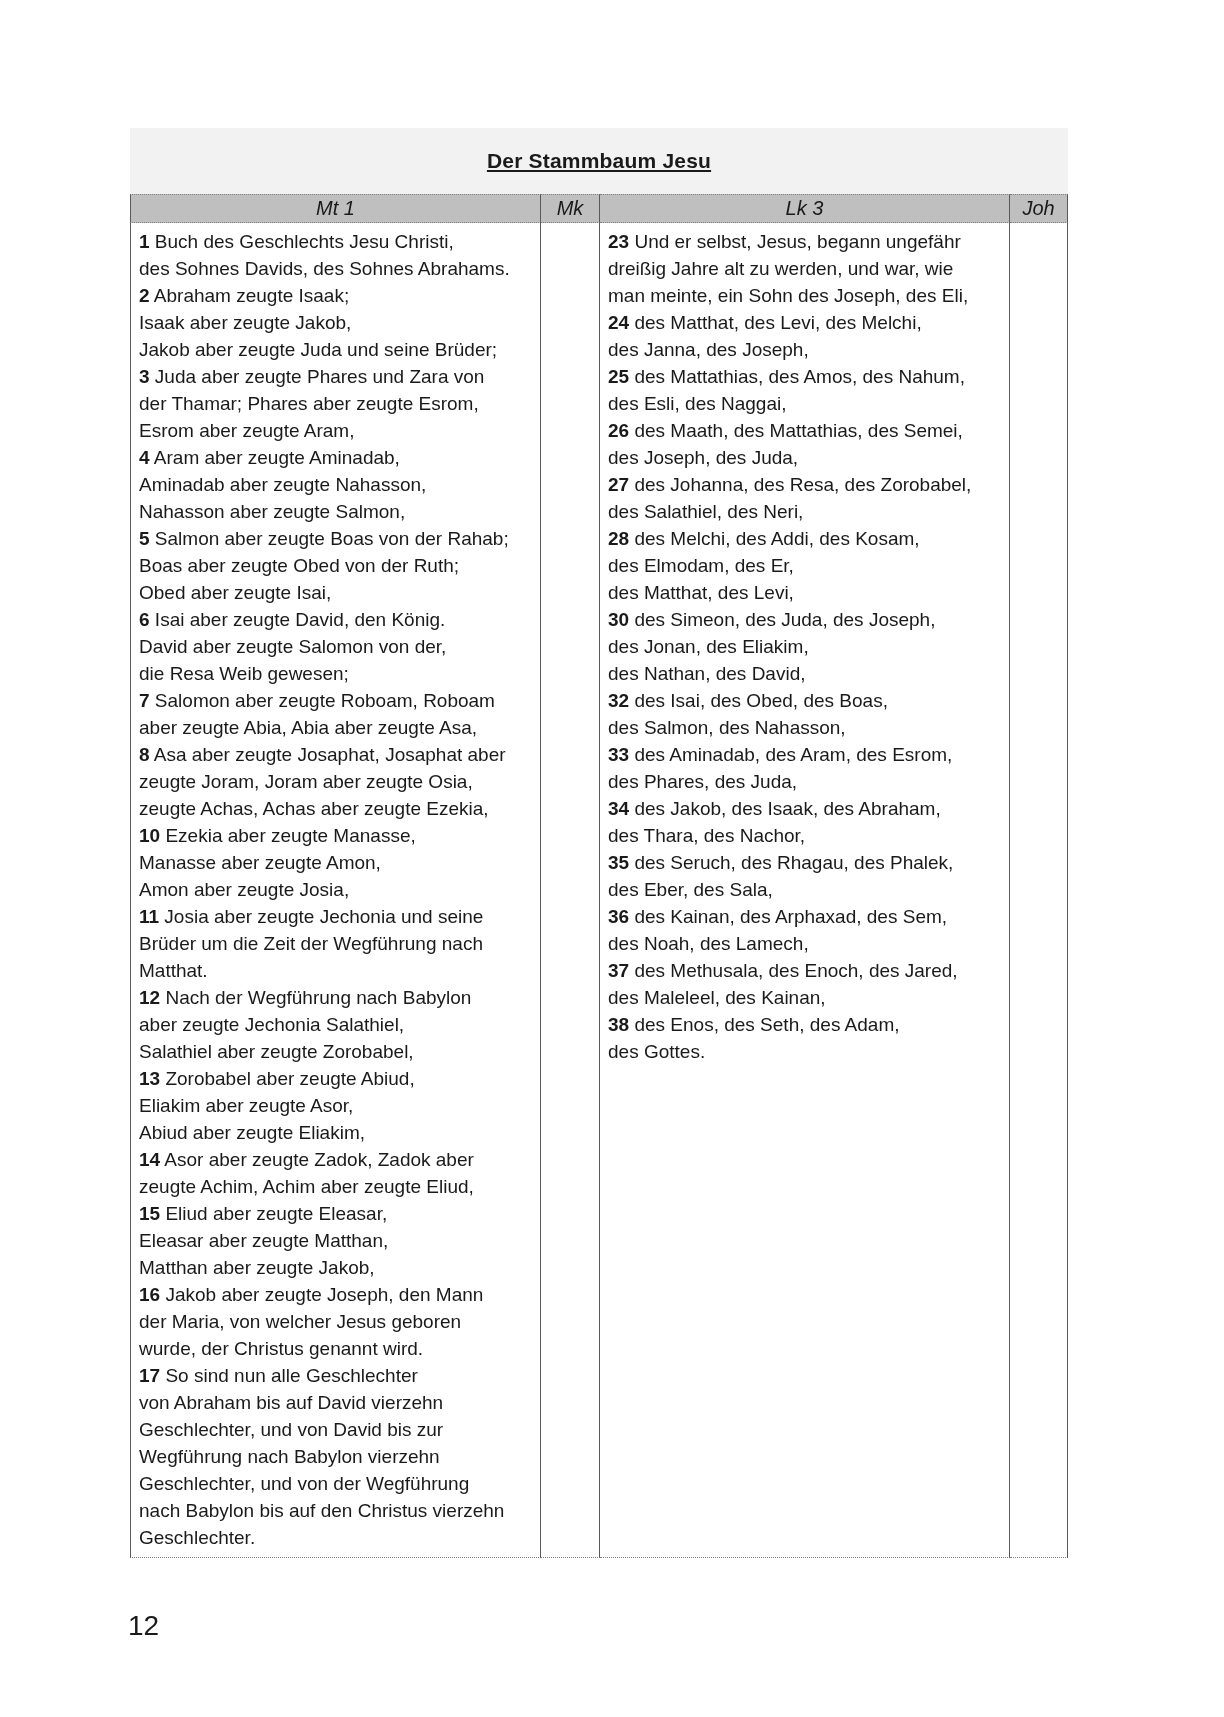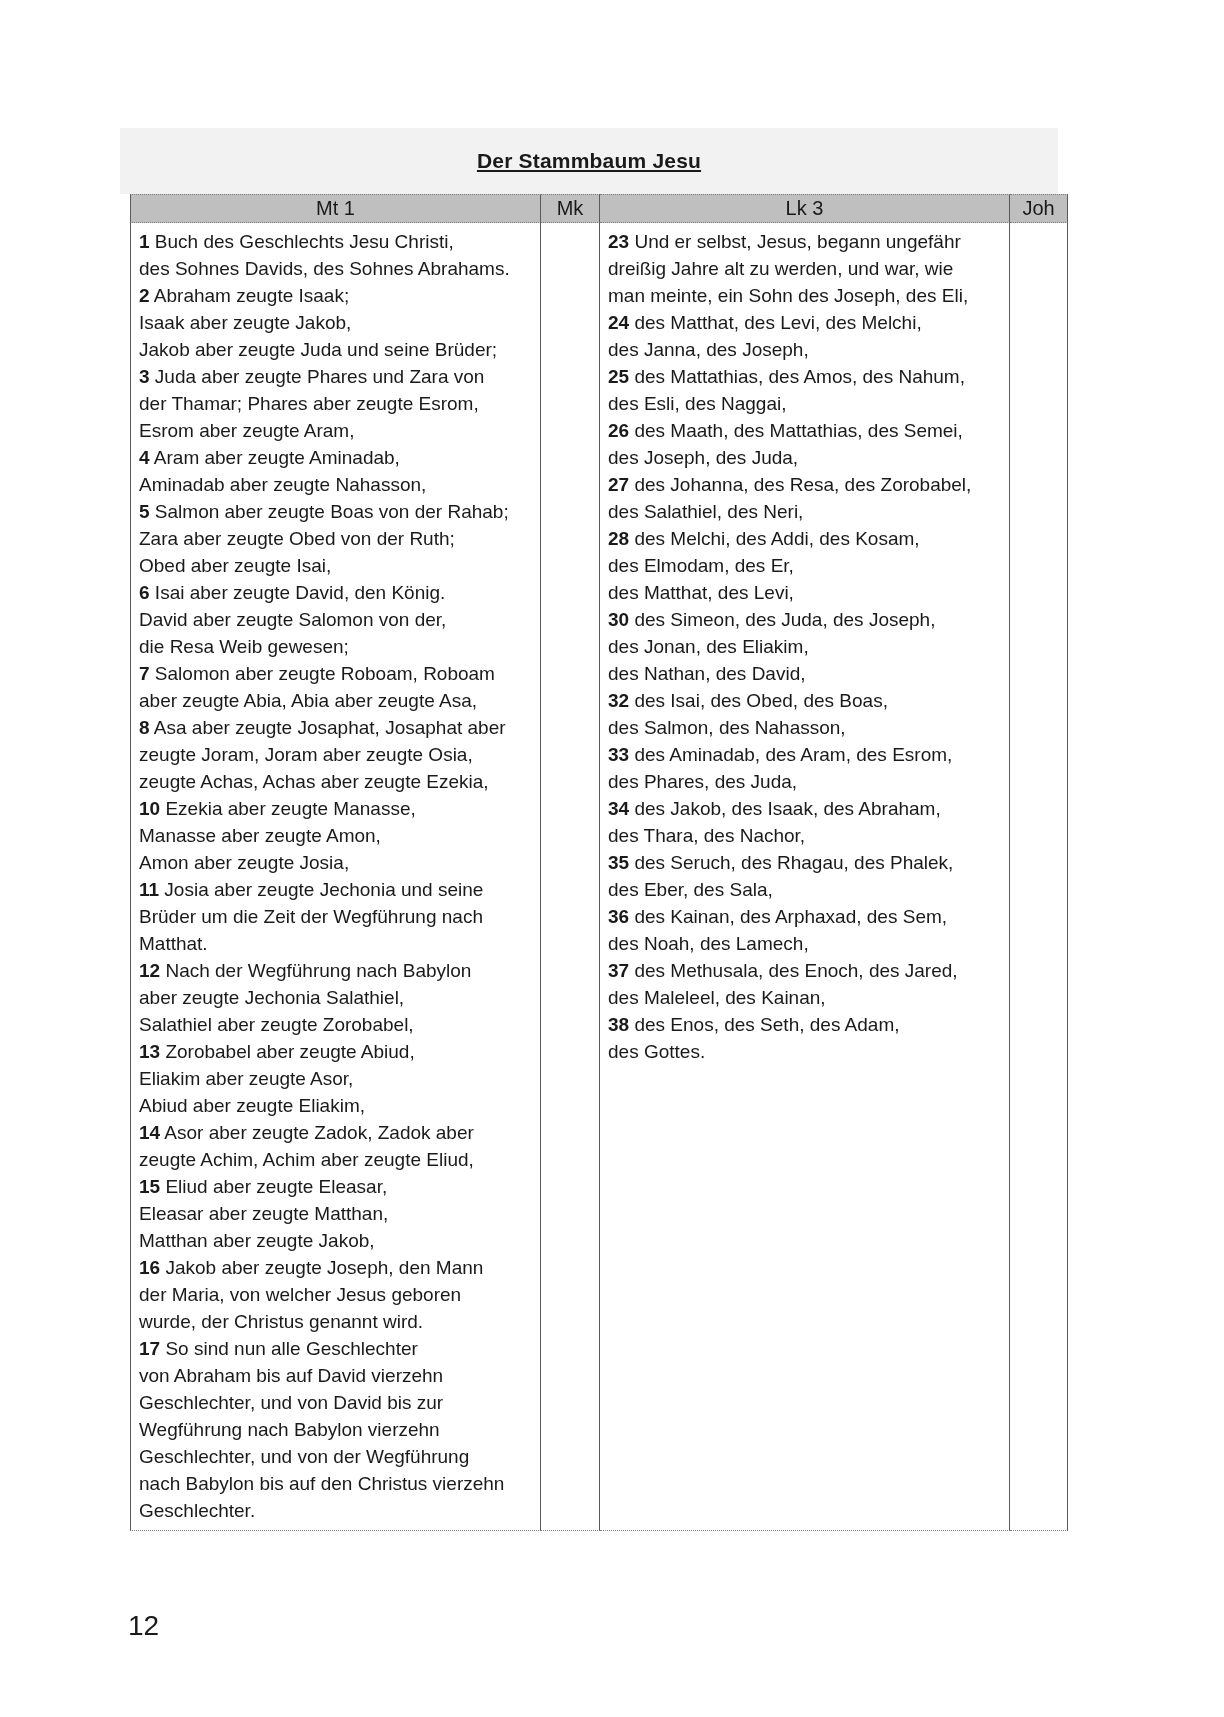--- a/index.html
+++ b/index.html
@@ -7,21 +7,21 @@
     position: relative;
     width: 1224px;
     height: 1717px;
     background: #ffffff;
     font-family: "Liberation Sans", sans-serif;
     color: #1a1a1a;
     overflow: hidden;
   }
   .title-band {
     position: absolute;
-    left: 120px;
+    left: 130px;
     top: 128px;
     width: 938px;
     height: 66px;
     background: #f2f2f2;
     display: flex;
     align-items: center;
     justify-content: center;
   }
   .doc-title {
     font-size: 21px;
@@ -37,20 +37,21 @@
     display: grid;
     grid-template-columns: 411px 59px 410px 58px;
     grid-template-rows: 29px auto;
   }
   .hcell {
     box-sizing: border-box;
     background: #bfbfbf;
     border-top: 1px dotted #7f7f7f;
     border-bottom: 1px dotted #7f7f7f;
     border-right: 1px solid #595959;
+    font-style: italic;
     font-size: 20px;
     text-align: center;
     line-height: 27px;
     overflow: hidden;
   }
   .hcell.first { border-left: 1px solid #595959; }
   .bcell {
     box-sizing: border-box;
     border-right: 1px solid #595959;
     border-bottom: 1px dotted #7f7f7f;
@@ -90,22 +91,23 @@
         <div class="line"><b>1</b> Buch des Geschlechts Jesu Christi,</div>
         <div class="line">des Sohnes Davids, des Sohnes Abrahams.</div>
         <div class="line"><b>2</b> Abraham zeugte Isaak;</div>
         <div class="line">Isaak aber zeugte Jakob,</div>
         <div class="line">Jakob aber zeugte Juda und seine Brüder;</div>
         <div class="line"><b>3</b> Juda aber zeugte Phares und Zara von</div>
         <div class="line">der Thamar; Phares aber zeugte Esrom,</div>
         <div class="line">Esrom aber zeugte Aram,</div>
         <div class="line"><b>4</b> Aram aber zeugte Aminadab,</div>
         <div class="line">Aminadab aber zeugte Nahasson,</div>
+        <div class="line">Nahasson aber zeugte Salmon,</div>
         <div class="line"><b>5</b> Salmon aber zeugte Boas von der Rahab;</div>
-        <div class="line">Zara aber zeugte Obed von der Ruth;</div>
+        <div class="line">Boas aber zeugte Obed von der Ruth;</div>
         <div class="line">Obed aber zeugte Isai,</div>
         <div class="line"><b>6</b> Isai aber zeugte David, den König.</div>
         <div class="line">David aber zeugte Salomon von der,</div>
         <div class="line">die Resa Weib gewesen;</div>
         <div class="line"><b>7</b> Salomon aber zeugte Roboam, Roboam</div>
         <div class="line">aber zeugte Abia, Abia aber zeugte Asa,</div>
         <div class="line"><b>8</b> Asa aber zeugte Josaphat, Josaphat aber</div>
         <div class="line">zeugte Joram, Joram aber zeugte Osia,</div>
         <div class="line">zeugte Achas, Achas aber zeugte Ezekia,</div>
         <div class="line"><b>10</b> Ezekia aber zeugte Manasse,</div>

